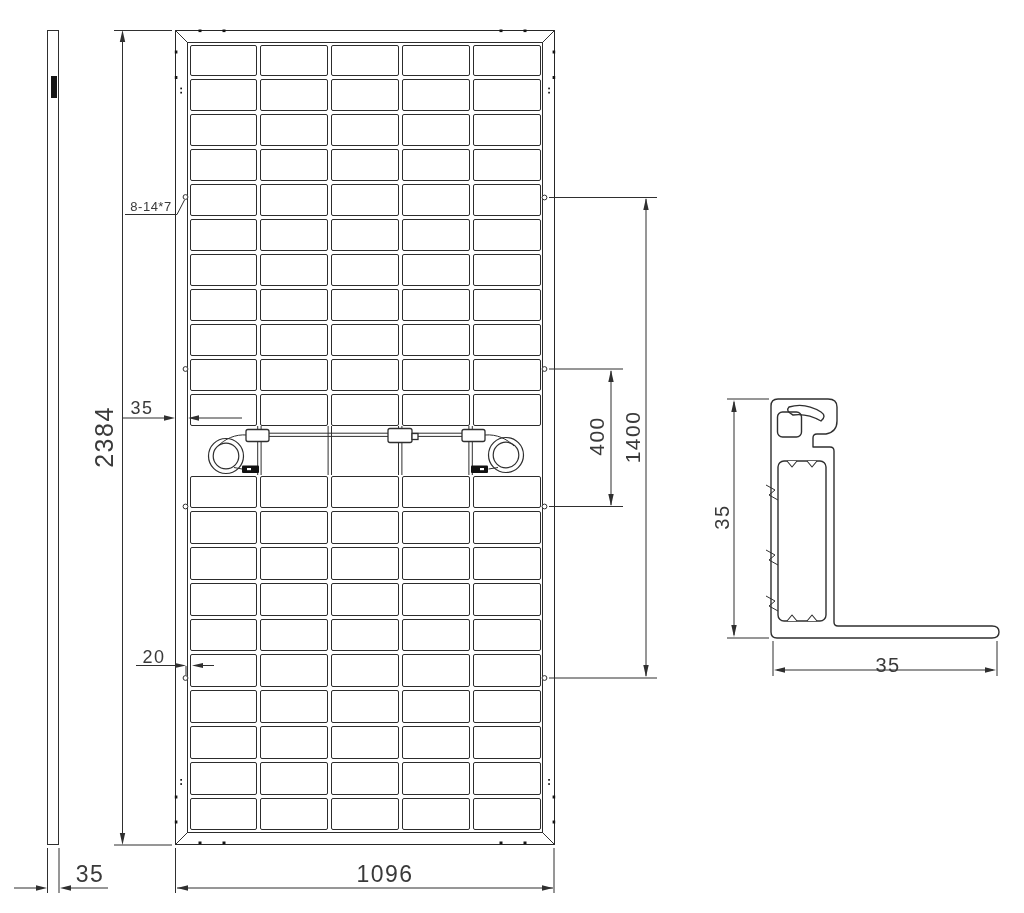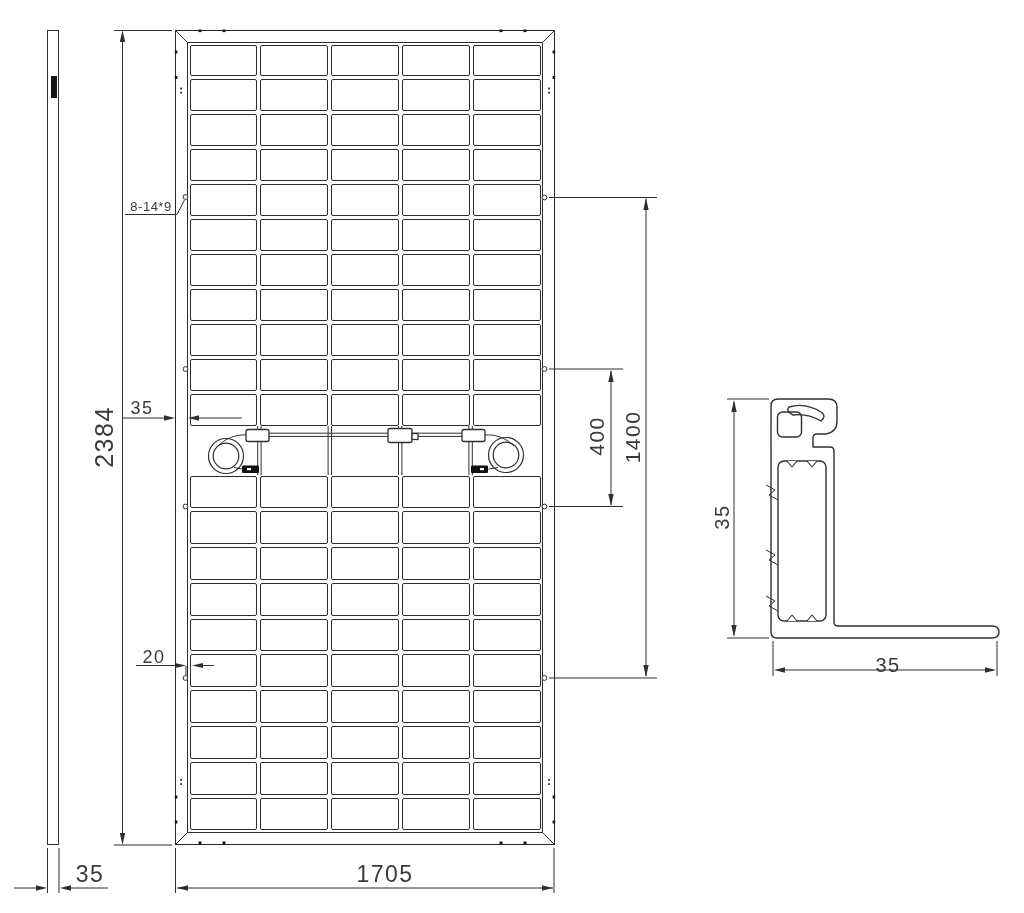--- a/index.html
+++ b/index.html
@@ -326,22 +326,22 @@
           <path d="M 766,485 L 775,490 L 769,495 L 778,500"></path>
           <path d="M 766,550 L 775,555 L 769,560 L 778,565"></path>
           <path d="M 766,596 L 775,601 L 769,606 L 778,611"></path>
         </g>
       </g>
     </g>
   </svg>
 
   <div class="dim lbl-side-w">35</div>
   <div class="dim rot lbl-height">2384</div>
-  <div class="dim lbl-width">1705</div>
+  <div class="dim lbl-width">1096</div>
   <div class="dim lbl-frame35">35</div>
   <div class="dim lbl-ten">20</div>
-  <div class="dim lbl-slot">8-14*9</div>
+  <div class="dim lbl-slot">8-14*7</div>
   <div class="dim rot lbl-400">400</div>
   <div class="dim rot lbl-1400">1400</div>
   <div class="dim rot lbl-sec-h">35</div>
   <div class="dim lbl-sec-f">35</div>
 
 </div>
 
 </body></html>

